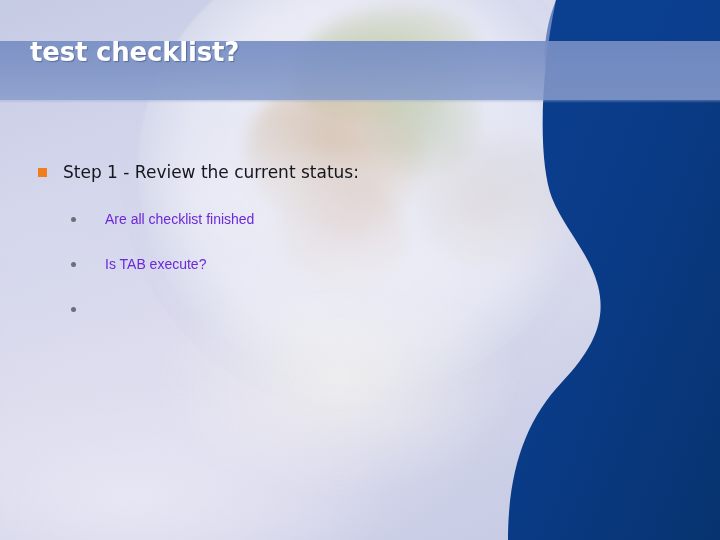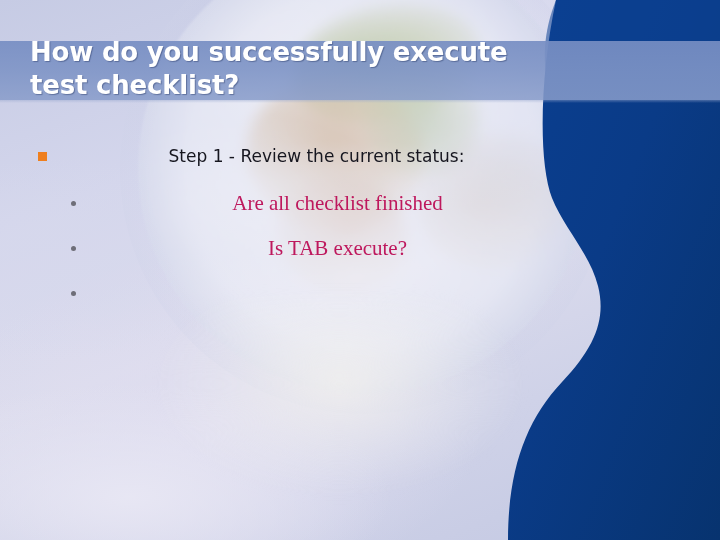--- a/index.html
+++ b/index.html
@@ -174,23 +174,22 @@
     line-height: 33px;
     letter-spacing: -0.2px;
     color: #ffffff;
     text-shadow: 1px 1px 1px rgba(40,56,100,0.45);
   }
 
   
   .body {
     position: absolute;
     left: 30px;
-    top: 144px;
+    top: 160px;
     width: 540px;
-    text-align: center;
   }
 
   .bullet-l1 {
     position: relative;
     padding-left: 33px;
     margin: 0 0 14px 0;
     font-family: "DejaVu Sans", sans-serif;
     font-size: 17px;
     line-height: 24px;
     color: #16161f;
@@ -207,24 +206,24 @@
   .sublist {
     margin: 0;
     padding: 0;
     list-style: none;
   }
   .bullet-l2 {
     position: relative;
     padding-left: 75px;
     margin: 0 0 3px 0;
     min-height: 42px;
-    font-family: Liberation Serif, serif;
-    font-size: 21px;
+    font-family: Liberation Sans, sans-serif;
+    font-size: 14px;
     line-height: 42px;
-    color: #be185d;
+    color: #6d28d9;
   }
   .marker-dot {
     position: absolute;
     left: 41px;
     top: 19px;
     width: 5px;
     height: 5px;
     border-radius: 50%;
     background: #6e6e78;
   }
@@ -261,21 +260,20 @@
       </defs>
       <path d="M 56 0 L 220 0 L 220 540 L 8 540 C 8 470 26 420 62 382 C 96 346 106 318 98 286 C 90 254 64 228 52 198 C 38 162 40 74 56 0 Z" fill="url(#navyGrad)"></path>
       <path d="M 56 0 L 220 0 L 220 100 L 52 100 C 40 64 44 30 56 0 Z" fill="#0c4193" opacity="0.55"></path>
     </svg>
   </div>
 
   <div class="title-band"></div>
   <div class="title-band-under"></div>
 
   <div class="title">
-    <div>How do you successfully execute</div>
     <div>test checklist?</div>
   </div>
 
   <div class="body">
 
     <div class="bullet-l1">
       <span class="marker-square"></span>
       <span>Step 1 - Review the current status:</span>
     </div>
 

